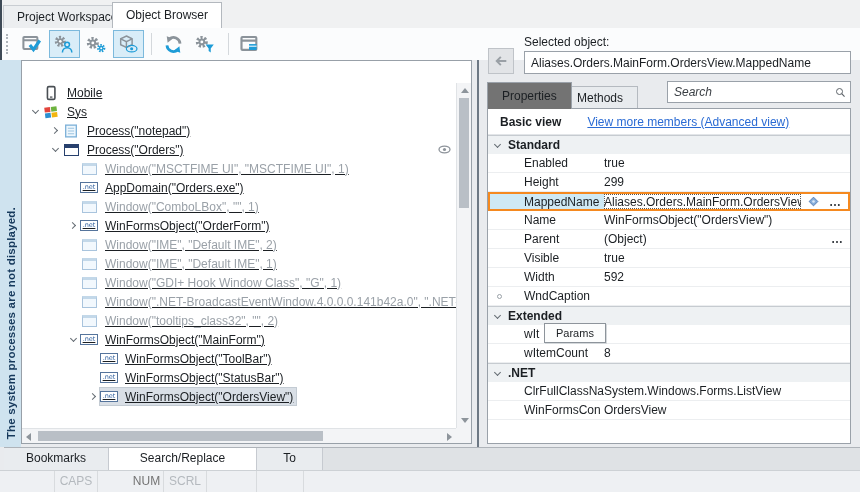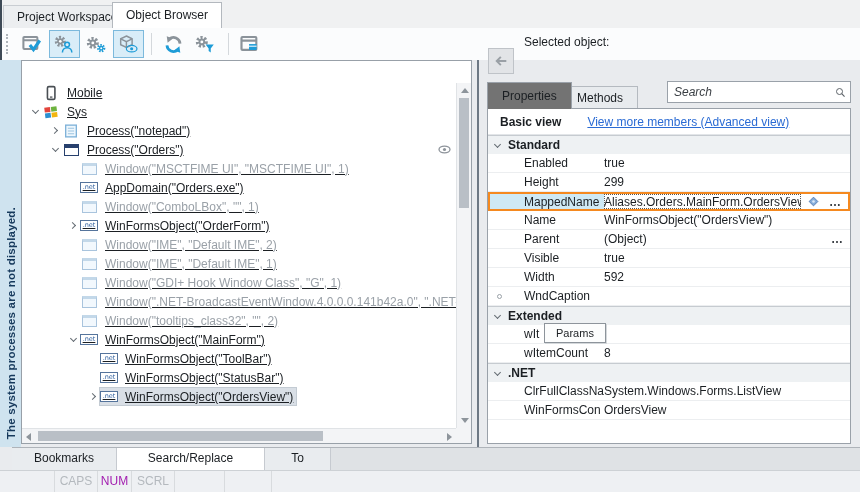--- a/index.html
+++ b/index.html
@@ -97,28 +97,28 @@
   .pmarker { position:absolute; left:9px; top:7px; width:5px; height:5px; border:1px solid #9aa1a8; border-radius:50%; }
   .prow.hl { border:2px solid #f5891f; padding-left:34px; }
   .prow.hl .pname { align-self:stretch; background:#cfe9f4; margin-left:-34px; padding-left:34px; width:114px; display:flex; align-items:center; }
   .prow.hl .pvalue { align-self:stretch; display:flex; align-items:center; outline:1px dotted #555; outline-offset:-1px; }
   .rowicons { display:flex; align-items:center; gap:9px; margin:0 6px; }
   .dots { color:#3a3f44; font-weight:bold; letter-spacing:1px; line-height:10px; cursor:pointer; }
   .parambtn { position:absolute; left:56px; top:-2px; height:20px; padding:0 11px; background:#fcfdfd;
               border:1px solid #8d949b; box-shadow:1px 1px 0 #d4d8db; font-size:11px; line-height:18px; z-index:4; cursor:pointer; }
 
   
-  .btabs { position:absolute; left:12px; right:0; top:447px; height:34px; background:#dfe2e5;
+  .btabs { position:absolute; left:4px; right:0; top:447px; height:34px; background:#dfe2e5;
            border-top:1px solid #aeb3b9; display:flex; }
   .btab { padding:0 17px; line-height:21px; background:#e9ecef; border-right:1px solid #c6cad0; cursor:default; }
   .btab.active { background:#fff; }
   .statusbar { position:absolute; left:0; right:0; top:470px; height:22px; background:#eef0f3;
                border-top:1px solid #cdd1d5; display:flex; }
   .scell { border-right:1px solid #d8dbde; line-height:20px; text-align:center; }
-  .s0 { width:55px; } .s1 { width:43px; color:#b4b9be; } .s2 { width:34px; color:#a21caf; }
+  .s0 { width:55px; } .s1 { width:43px; color:#b4b9be; } .s2 { width:34px; color:#737373;margin-left:32px; }
   .s3 { width:43px; color:#b4b9be; } .s4 { width:50px; } .s5 { width:47px; }
 </style>
 </head>
 <body>
 
 <svg width="0" height="0" style="position:absolute" aria-hidden="true">
   <defs>
     <symbol id="i-window" viewBox="0 0 18 18">
       <rect x="1.5" y="2" width="15" height="13" rx="1" fill="none" stroke="currentColor" stroke-width="2.2"></rect>
       <line x1="1.5" y1="5.6" x2="16.5" y2="5.6" stroke="currentColor" stroke-width="2.2"></line>
@@ -448,20 +448,21 @@
 
 <div class="rpanel">
 
   <div class="backbtn">
     <svg width="16" height="16" viewBox="0 0 18 18" style="color:#9aa0a6">
         <use href="#i-back"></use>
       </svg>
   </div>
 
   <div class="selobj-label">Selected object:</div>
+  <input class="selobj-field" type="text" readonly="" value="Aliases.Orders.MainForm.OrdersView.MappedName" style="">
 
   <div class="ptab active">Properties</div>
   <div class="ptab idle">Methods</div>
 
   <div class="searchbox">
     <input type="text" placeholder="Search" style="">
     <svg width="15" height="15" viewBox="0 0 18 18" style="color:#5a6066;margin-right:4px">
         <use href="#i-search"></use>
       </svg>
   </div>

